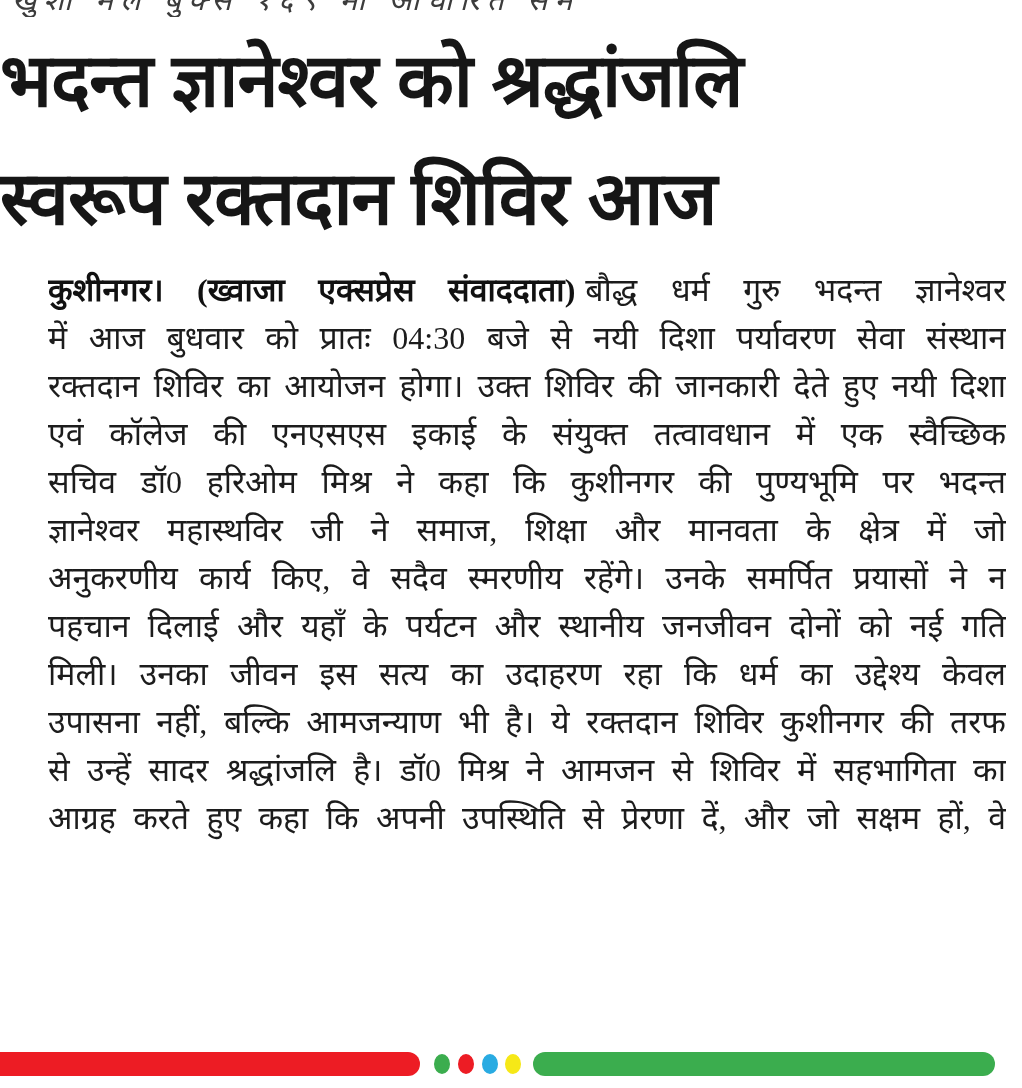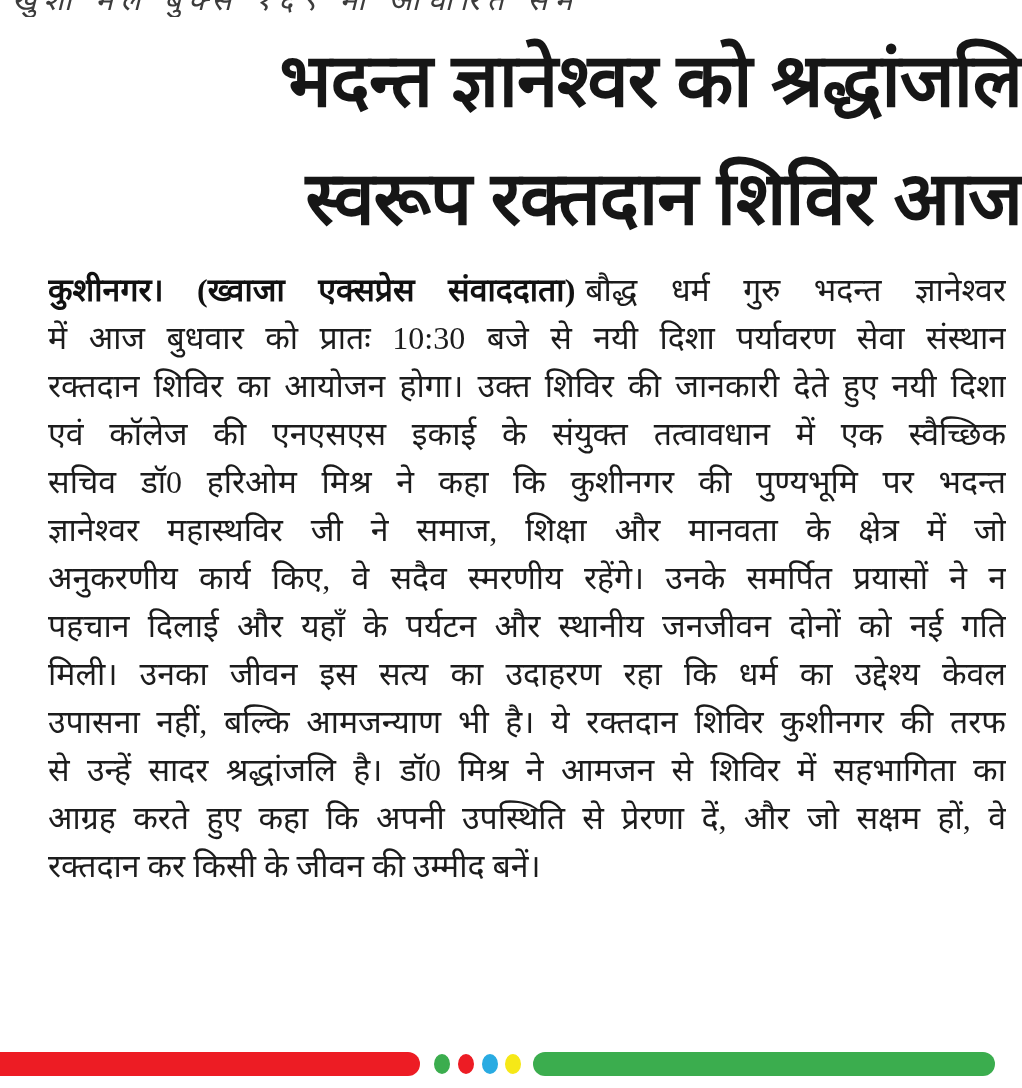--- a/index.html
+++ b/index.html
@@ -29,21 +29,21 @@
     letter-spacing: 7px;
     color: #3c3c3c;
     white-space: nowrap;
   }
 
   
   .headline {
     position: absolute;
     top: 26px; left: 0;
     width: 100%;
-    text-align: right;
+    text-align: left;
     font-family: "Liberation Sans", sans-serif;
     font-weight: 800;
     color: #161616;
   }
   .headline-line {
     display: block;
     font-size: 74px;
     line-height: 110px;
     height: 118px;
     letter-spacing: -1px;
@@ -121,32 +121,31 @@
 
   <div class="headline">
     <span class="headline-line">भदन्त ज्ञानेश्वर को श्रद्धांजलि</span>
     <span class="headline-line">स्वरूप रक्तदान शिविर आज</span>
   </div>
 
   <div class="article-body">
     <div class="body-line">
       <span class="dateline-lead">कुशीनगर। (ख्वाजा एक्सप्रेस संवाददाता)</span><span>बौद्ध धर्म गुरु भदन्त ज्ञानेश्वर</span>
     </div>
-    <div class="body-line">में आज बुधवार को प्रातः 10:30 बजे से नयी दिशा पर्यावरण सेवा संस्थान</div>
+    <div class="body-line">में आज बुधवार को प्रातः 04:30 बजे से नयी दिशा पर्यावरण सेवा संस्थान</div>
     <div class="body-line">रक्तदान शिविर का आयोजन होगा। उक्त शिविर की जानकारी देते हुए नयी दिशा</div>
     <div class="body-line">एवं कॉलेज की एनएसएस इकाई के संयुक्त तत्वावधान में एक स्वैच्छिक</div>
     <div class="body-line">सचिव डॉ0 हरिओम मिश्र ने कहा कि कुशीनगर की पुण्यभूमि पर भदन्त</div>
     <div class="body-line">ज्ञानेश्वर महास्थविर जी ने समाज, शिक्षा और मानवता के क्षेत्र में जो</div>
     <div class="body-line">अनुकरणीय कार्य किए, वे सदैव स्मरणीय रहेंगे। उनके समर्पित प्रयासों ने न</div>
     <div class="body-line">पहचान दिलाई और यहाँ के पर्यटन और स्थानीय जनजीवन दोनों को नई गति</div>
     <div class="body-line">मिली। उनका जीवन इस सत्य का उदाहरण रहा कि धर्म का उद्देश्य केवल</div>
     <div class="body-line">उपासना नहीं, बल्कि आमजन्याण भी है। ये रक्तदान शिविर कुशीनगर की तरफ</div>
     <div class="body-line">से उन्हें सादर श्रद्धांजलि है। डॉ0 मिश्र ने आमजन से शिविर में सहभागिता का</div>
     <div class="body-line">आग्रह करते हुए कहा कि अपनी उपस्थिति से प्रेरणा दें, और जो सक्षम हों, वे</div>
-    <div class="body-line last">रक्तदान कर किसी के जीवन की उम्मीद बनें।</div>
   </div>
 
   <div class="footer-divider">
     <div class="bar-red"></div>
     <div class="dot dot-green"></div>
     <div class="dot dot-red"></div>
     <div class="dot dot-blue"></div>
     <div class="dot dot-yellow"></div>
     <div class="bar-green"></div>
   </div>

